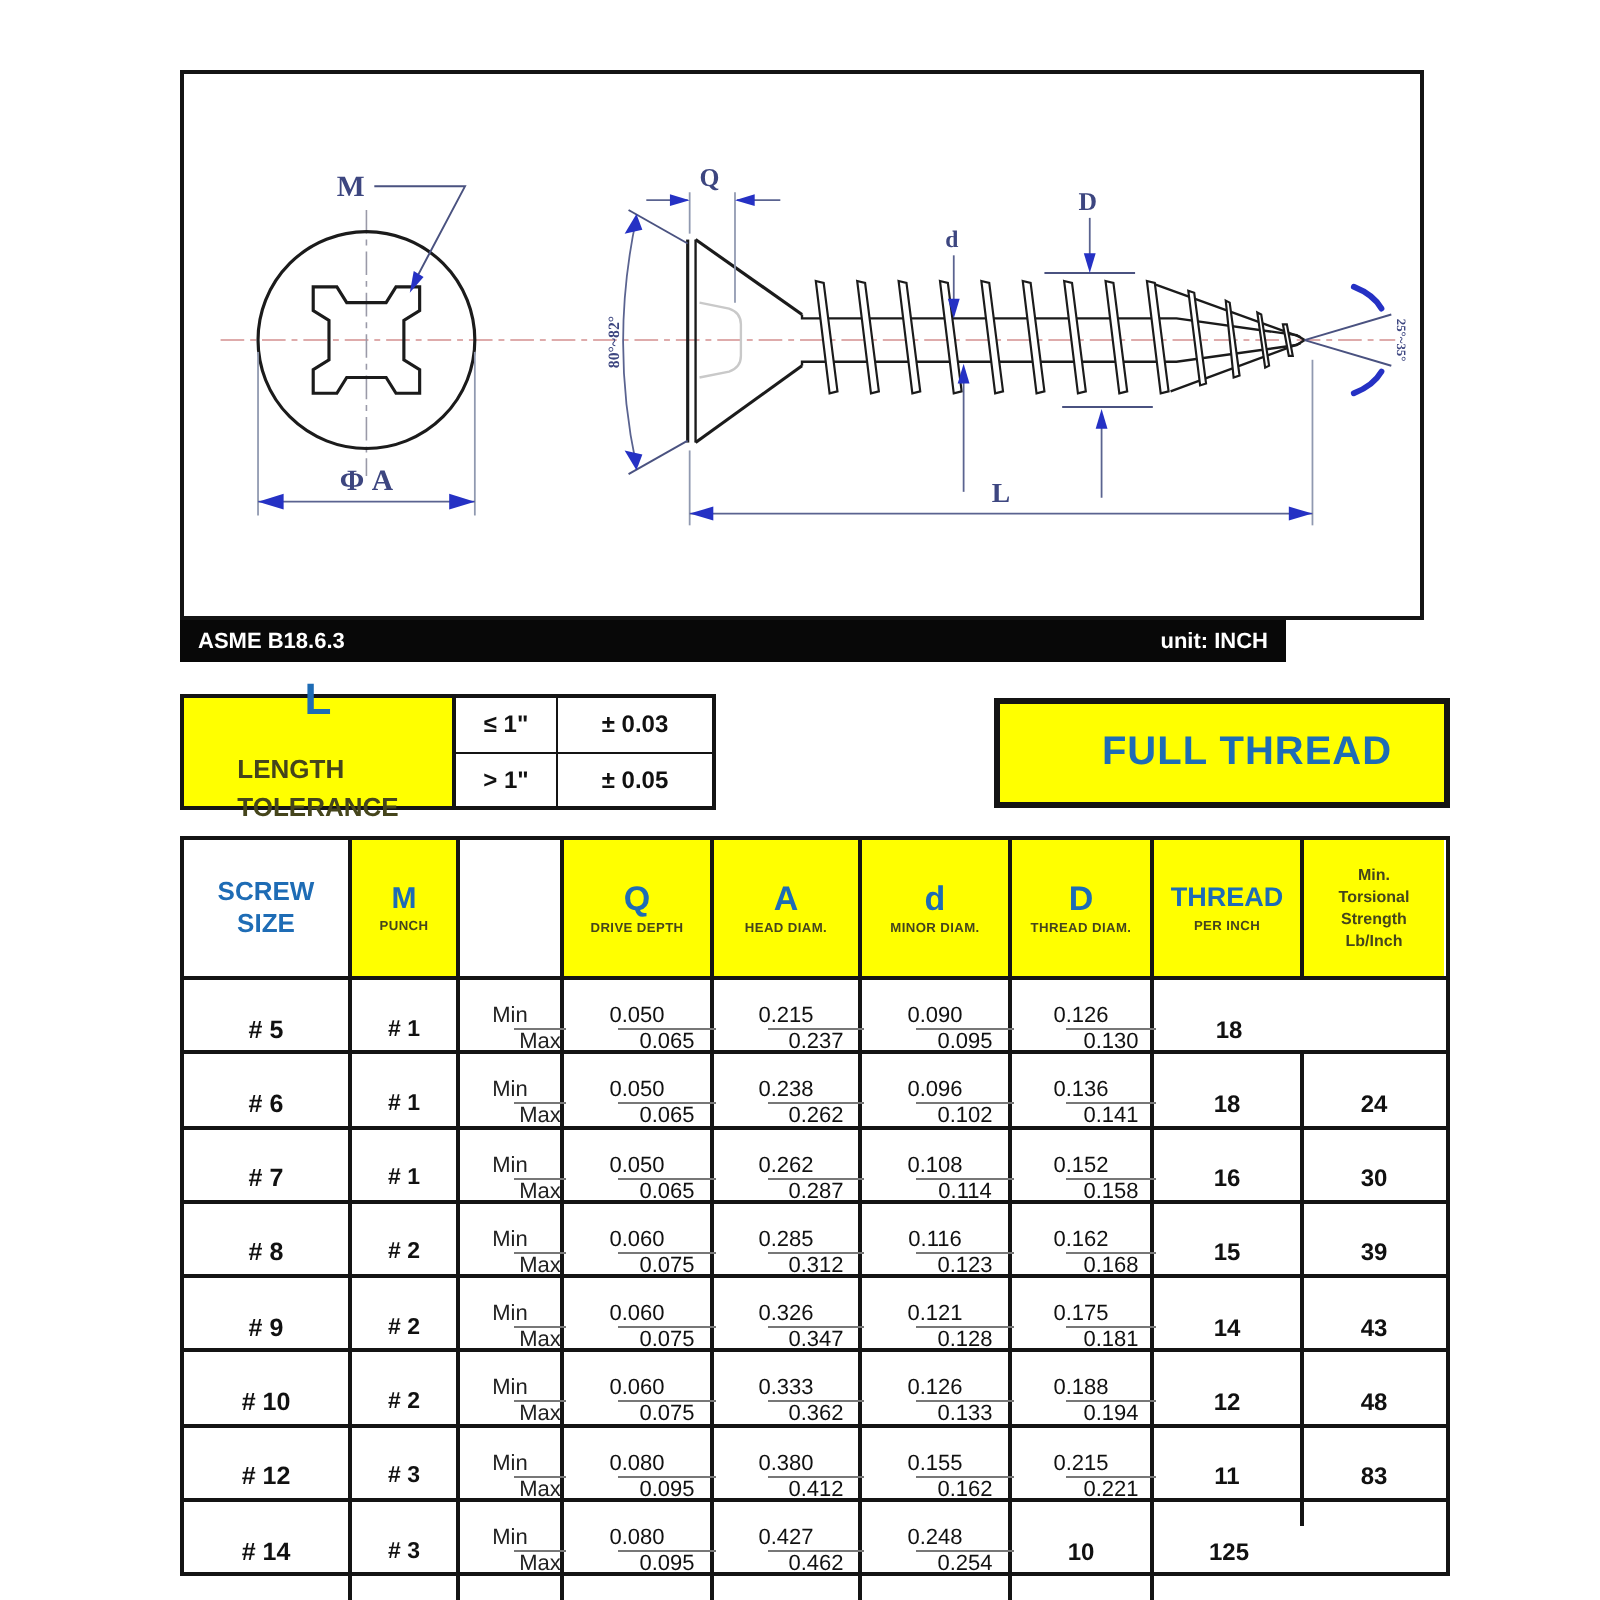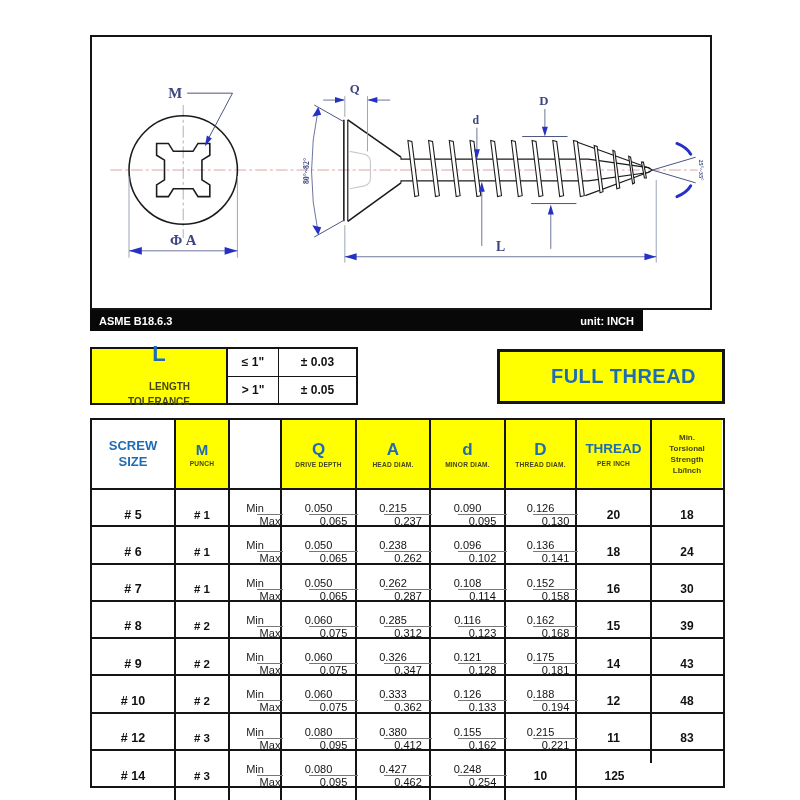--- a/index.html
+++ b/index.html
@@ -28,21 +28,21 @@
   #std-bar{position:absolute;left:90px;top:310px;width:553px;height:21px;background:#080808;
            display:flex;align-items:center;justify-content:space-between;box-sizing:border-box;
            padding:0 9px;color:#fff;font-size:11px;font-weight:bold;}
 
   
   #tol-box{position:absolute;left:90px;top:347px;width:268px;height:58px;border:2.5px solid #141414;
            box-sizing:border-box;display:flex;background:#fff;}
   #tol-left{width:134px;background:#ffff00;display:flex;flex-direction:column;align-items:center;
             justify-content:center;border-right:2px solid #141414;}
   #tol-left .sym{color:#1e6cb5;font-weight:bold;font-size:22px;line-height:1;}
-  #tol-left .cap{color:#45451c;font-weight:bold;font-size:10px;line-height:1.5;text-align:right;
+  #tol-left .cap{color:#45451c;font-weight:bold;font-size:13px;line-height:1.5;text-align:left;
                  white-space:pre-line;margin-top:14px;}
   #tol-right{flex:1;display:flex;flex-direction:column;}
   .tol-row{flex:1;display:flex;}
   .tol-row + .tol-row{border-top:1.5px solid #141414;}
   .tol-cond{width:50px;border-right:1.5px solid #141414;display:flex;align-items:center;
             justify-content:center;font-size:12px;font-weight:600;}
   .tol-val{flex:1;display:flex;align-items:center;justify-content:center;font-size:12px;font-weight:600;}
 
   
   #full-thread{position:absolute;left:497px;top:349px;width:228px;height:55px;background:#ffff00;
@@ -269,21 +269,20 @@
           <div class="sub">0.237</div>
         </div>
         <div class="splitcell">
           <div class="sub">0.090</div>
           <div class="sub">0.095</div>
         </div>
         <div class="splitcell">
           <div class="sub">0.126</div>
           <div class="sub">0.130</div>
         </div>
-        <div class="cell-bold">20</div>
         <div class="cell-bold">18</div>
       </div>
       <div class="trow tgroup">
         <div class="cell-size"># 6</div>
         <div class="cell-punch"># 1</div>
         <div class="splitcell">
           <div class="sub mm">Min</div>
           <div class="sub mm">Max</div>
         </div>
         <div class="splitcell">

